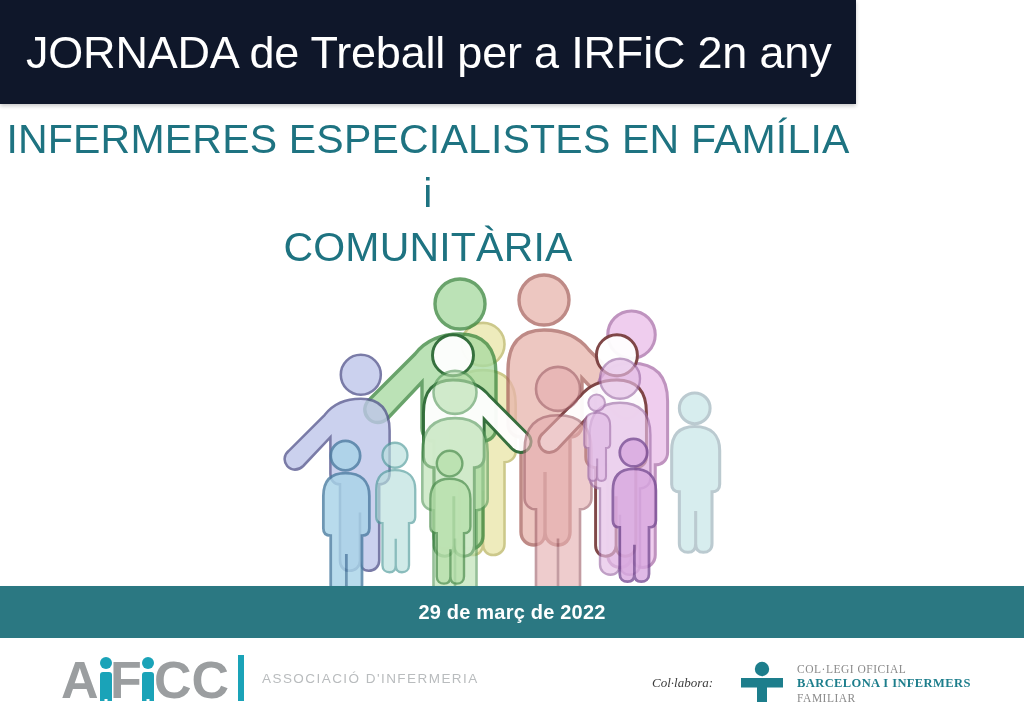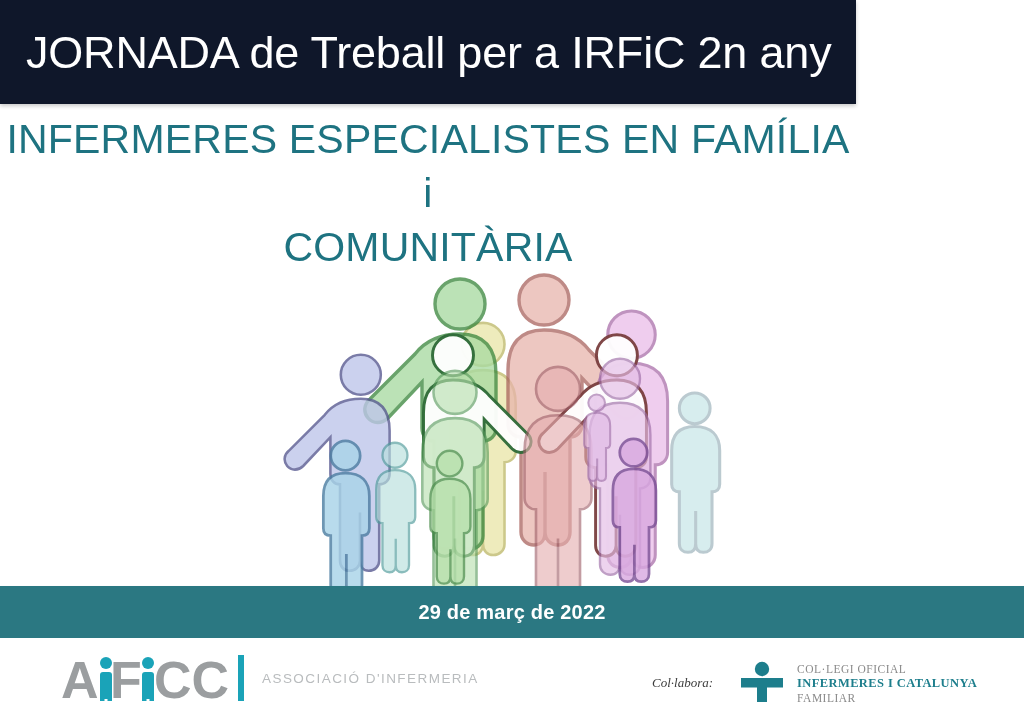--- a/index.html
+++ b/index.html
@@ -351,20 +351,20 @@
         <div class="coib-mark">
           <svg viewBox="0 0 46 46" xmlns="http://www.w3.org/2000/svg">
             <circle cx="23" cy="9" r="7.2" fill="#1d7e8c"></circle>
             <rect x="2" y="18" width="16" height="9.5" fill="#1d7e8c"></rect>
             <rect x="28" y="18" width="16" height="9.5" fill="#1d7e8c"></rect>
             <rect x="18" y="18" width="10" height="24" fill="#1d7e8c"></rect>
           </svg>
         </div>
         <div class="coib-text">
           <div class="coib-line1">COL·LEGI OFICIAL</div>
-          <div class="coib-line2">INFERMERES I CATALUNYA</div>
+          <div class="coib-line2">BARCELONA I INFERMERS</div>
           <div class="coib-line3">FAMILIAR</div>
         </div>
       </div>
     </div>
 
   </div>
 </div>
 
 </body></html>

